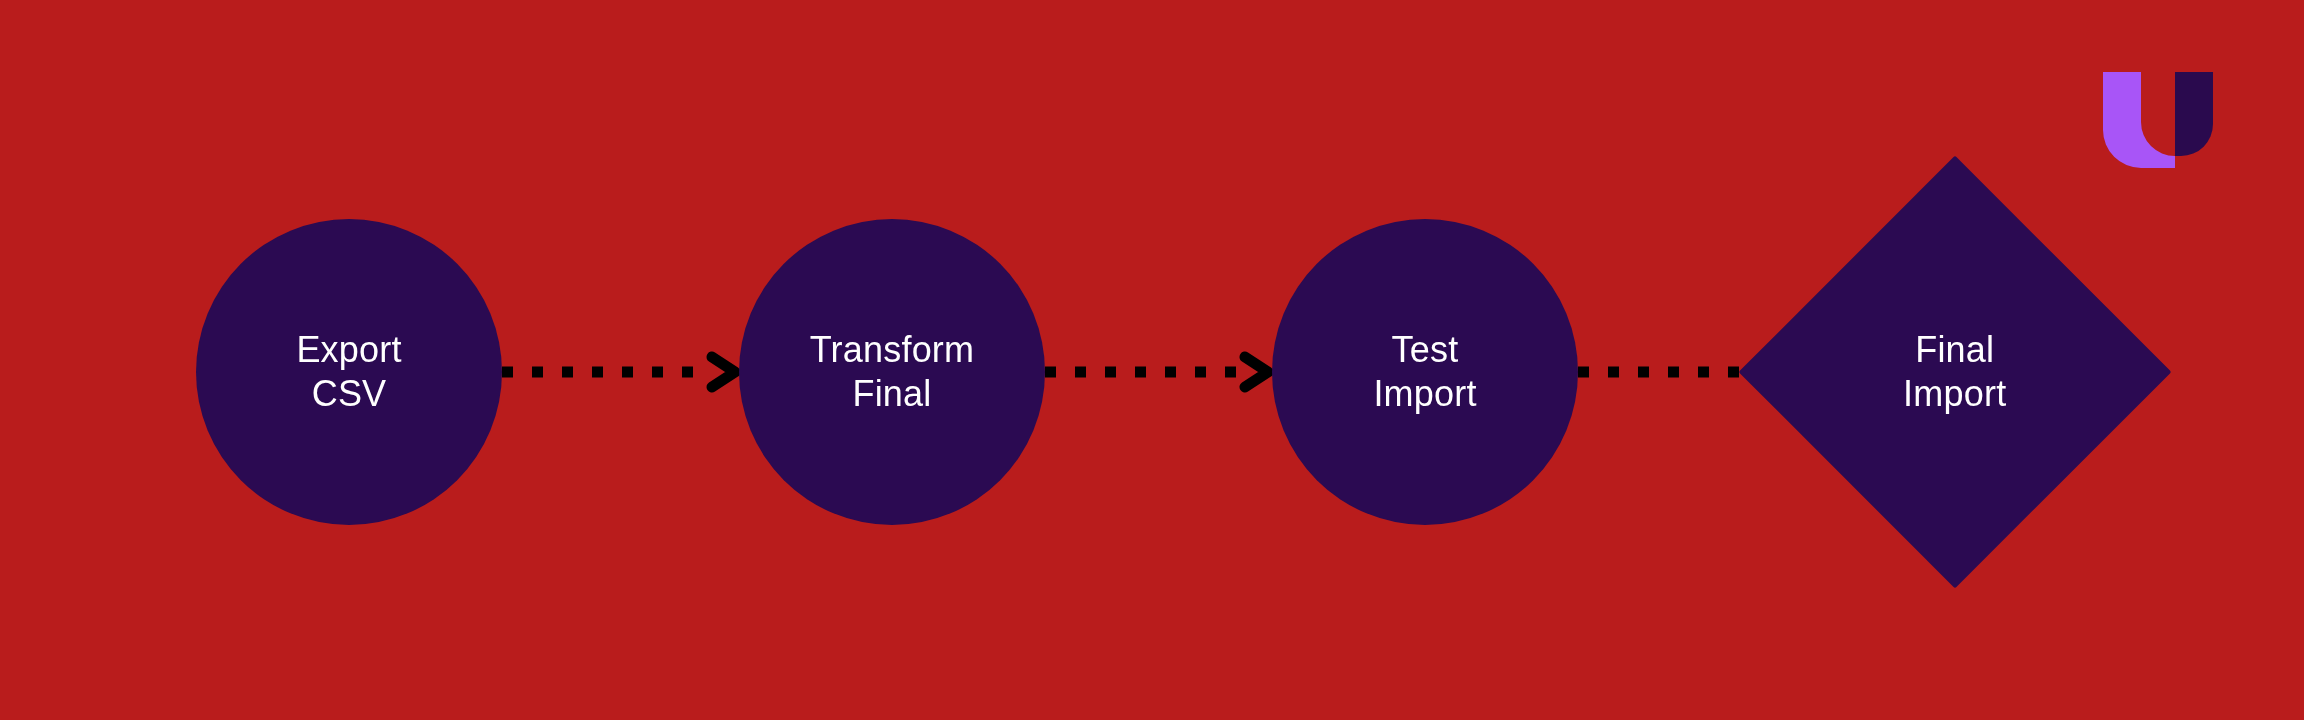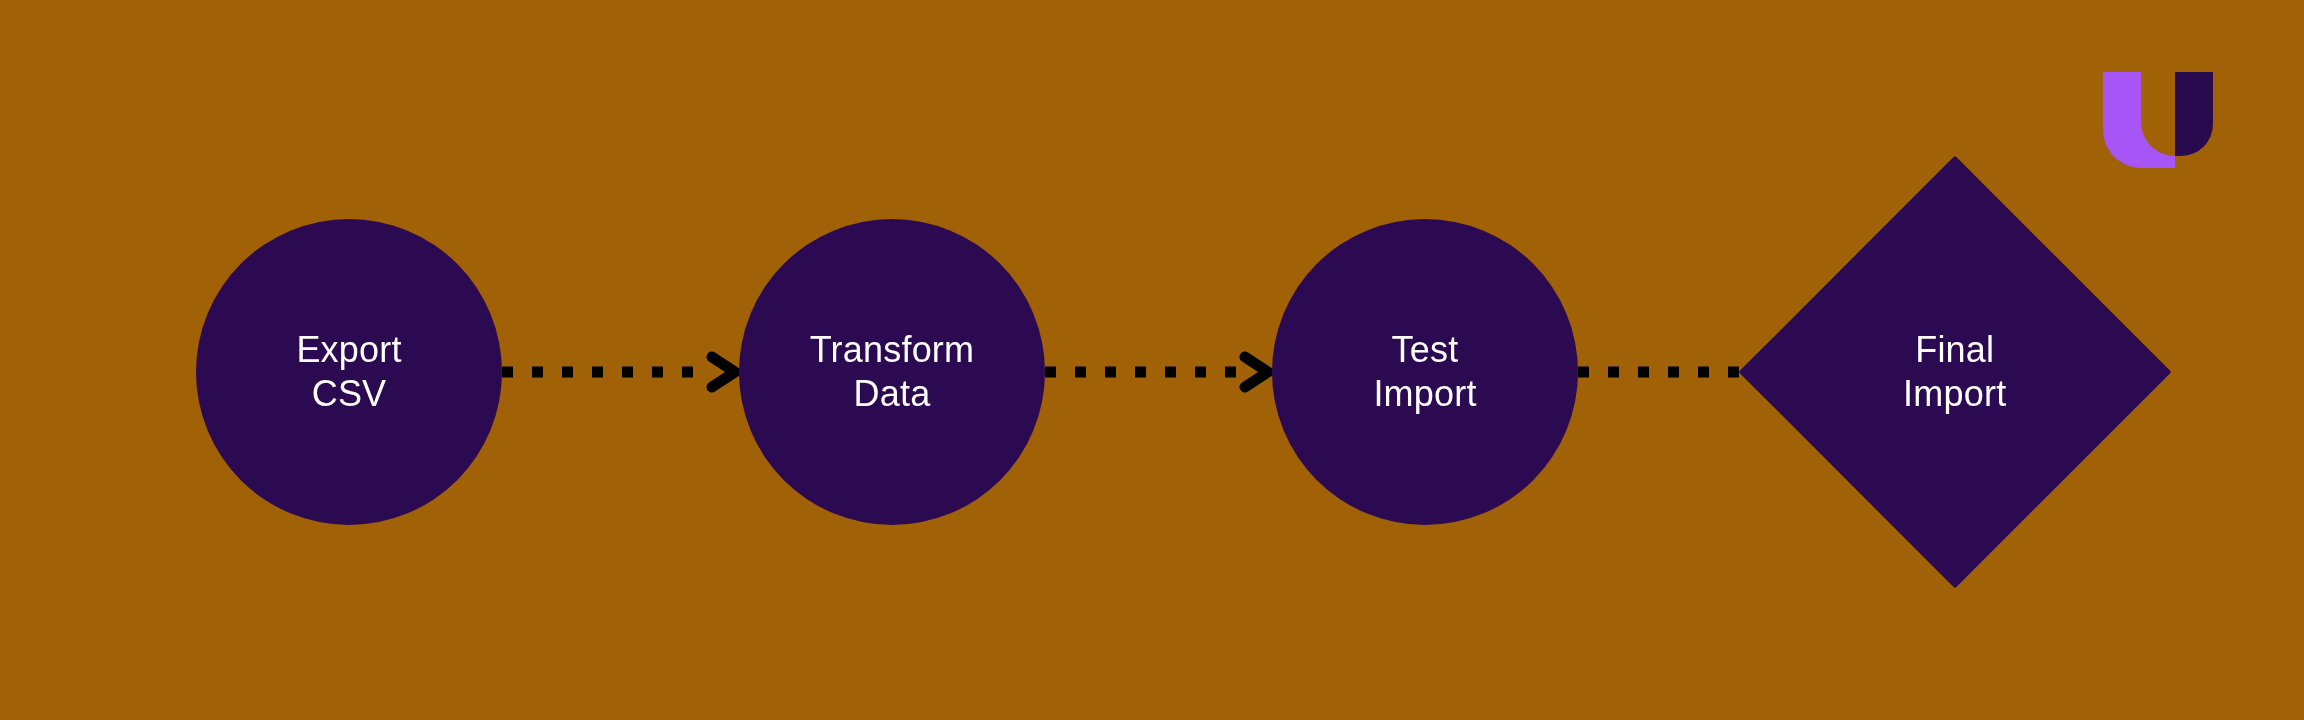--- a/index.html
+++ b/index.html
@@ -12,21 +12,21 @@
     height: 720px;
     background: #ffffff;
     font-family: "Liberation Sans", sans-serif;
     overflow: hidden;
   }
 
   .canvas {
     position: relative;
     width: 2304px;
     height: 720px;
-    background: #a16207;
+    background: #b91c1c;
   }
 
   
   .brand-logo {
     position: absolute;
     top: 72px;
     left: 2103px;
     width: 120px;
     height: 96px;
   }
@@ -122,21 +122,21 @@
 
     <div class="connector conn-1">
       <svg viewBox="0 0 240 32" preserveAspectRatio="none" xmlns="http://www.w3.org/2000/svg">
         <line x1="0" y1="16" x2="206" y2="16" stroke="#000000" stroke-width="11" stroke-dasharray="11 19"></line>
         <polyline points="210,1 233,16 210,31" fill="none" stroke="#000000" stroke-width="11" stroke-linecap="round" stroke-linejoin="round"></polyline>
       </svg>
     </div>
 
     <div class="node circle node-2">
       <div class="node-label">Transform
-Data</div>
+Final</div>
     </div>
 
     <div class="connector conn-2">
       <svg viewBox="0 0 230 32" preserveAspectRatio="none" xmlns="http://www.w3.org/2000/svg">
         <line x1="0" y1="16" x2="196" y2="16" stroke="#000000" stroke-width="11" stroke-dasharray="11 19"></line>
         <polyline points="200,1 223,16 200,31" fill="none" stroke="#000000" stroke-width="11" stroke-linecap="round" stroke-linejoin="round"></polyline>
       </svg>
     </div>
 
     <div class="node circle node-3">

